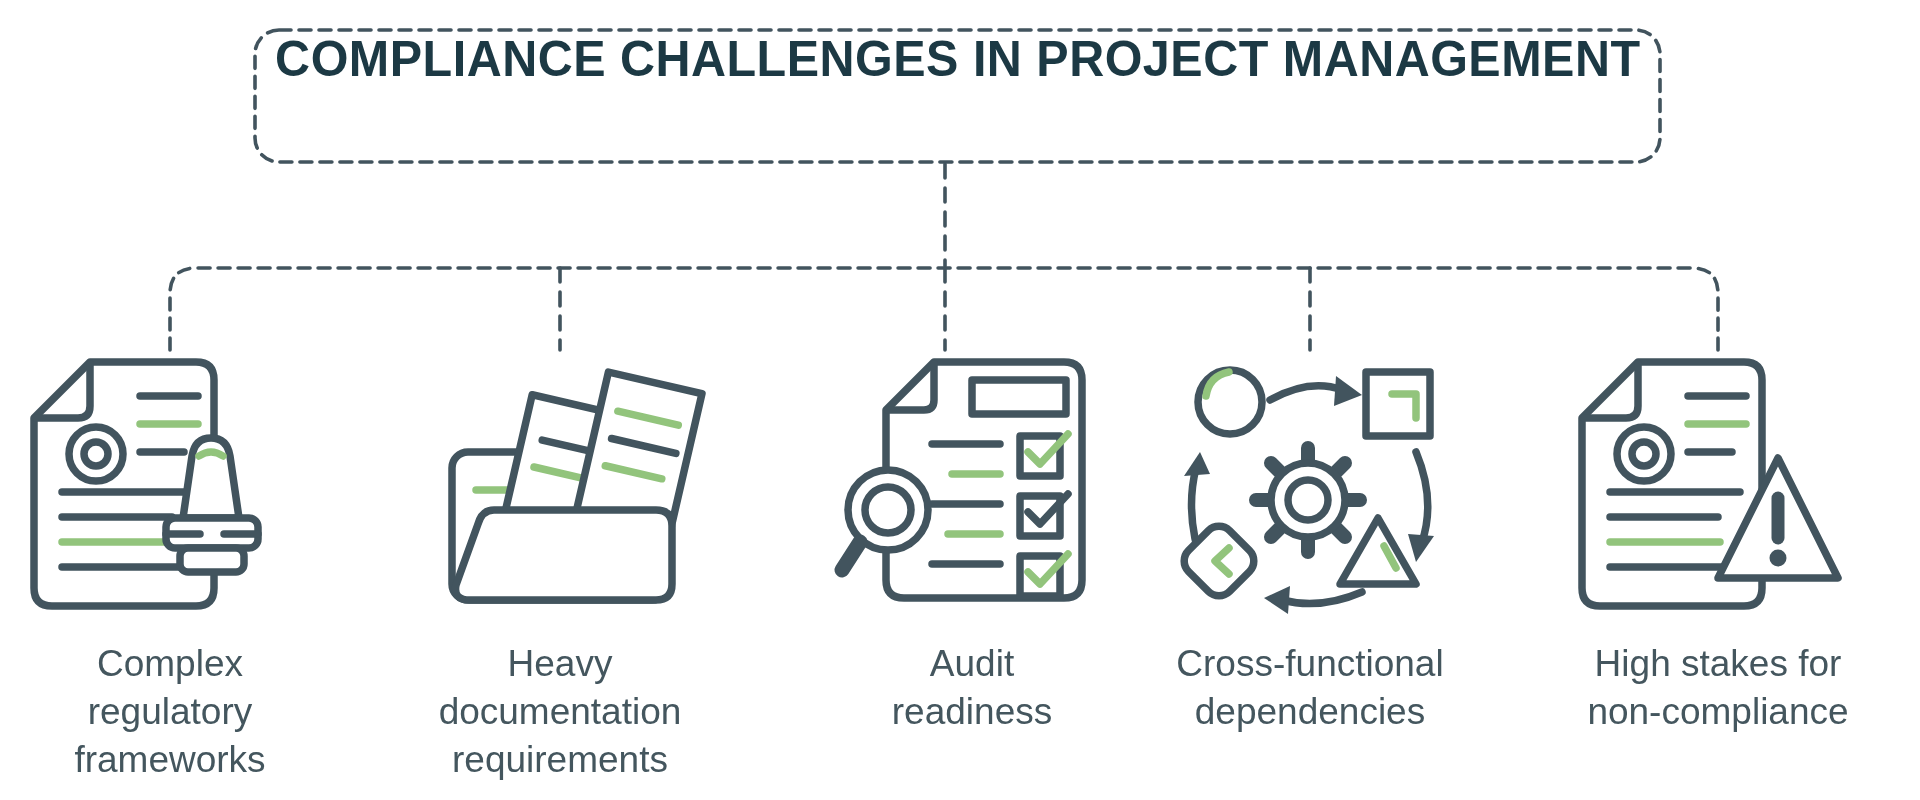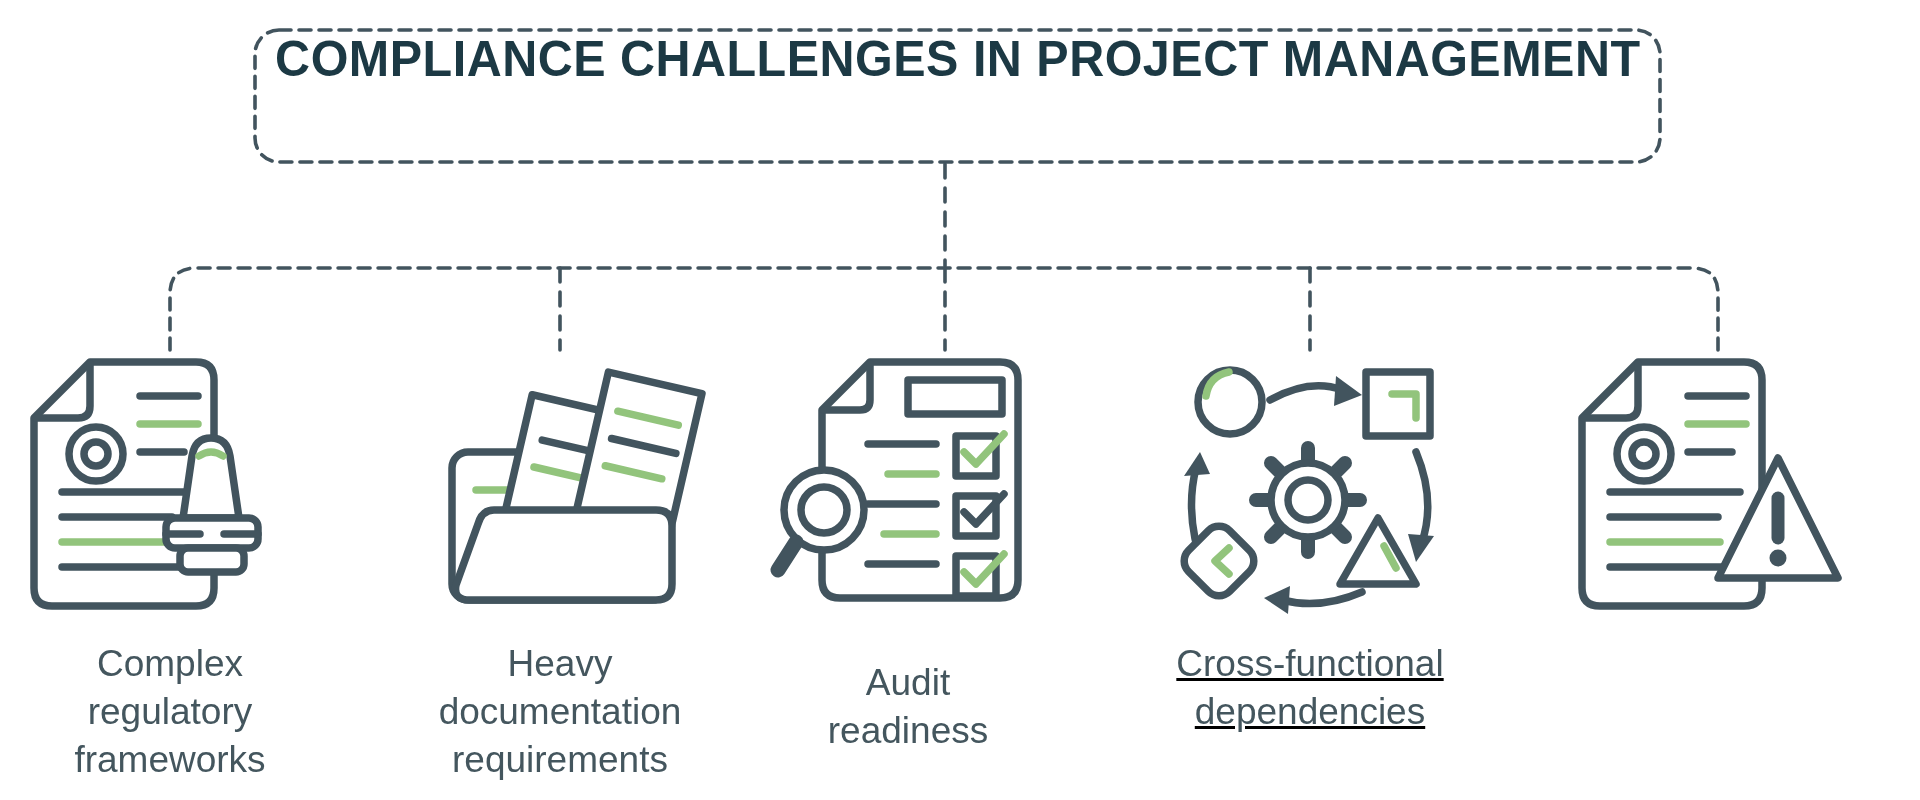--- a/index.html
+++ b/index.html
@@ -90,21 +90,21 @@
         <rect class="wf" x="146" y="166" width="92" height="30" rx="9"></rect>
         <path d="M146,182 H180 M204,182 H238"></path>
         <rect class="wf" x="160" y="196" width="64" height="24" rx="8"></rect>
       </svg>
     </div>
     <div class="label">Complex
 regulatory
 frameworks</div>
   </div>
 
-  <div class="col" style="left:738px;gap:19px;">
+  <div class="col" style="left:802px;">
     <div class="icon-wrap">
       <svg class="s" width="296" height="262" viewBox="-48 0 296 262" style="overflow:visible">
         <path class="wf" d="M62,10 L14,58 V228 Q14,246 32,246 H192 Q210,246 210,228 V28 Q210,10 192,10 Z"></path>
         <path d="M62,12 V48 Q62,58 52,58 H16"></path>
         <rect x="100" y="28" width="94" height="34"></rect>
         <path d="M60,92 H128"></path>
         <path class="g" d="M80,122 H128"></path>
         <path d="M60,152 H128"></path>
         <path class="g" d="M76,182 H128"></path>
         <path d="M60,212 H128"></path>
@@ -116,21 +116,21 @@
         <polyline class="g" points="156,220 168,232 196,202"></polyline>
         <circle class="wf" cx="16" cy="158" r="40"></circle>
         <circle cx="16" cy="158" r="23"></circle>
         <path d="M-12,190 L-30,218" style="stroke-width:15"></path>
       </svg>
     </div>
     <div class="label">Audit
 readiness</div>
   </div>
 
-  <div class="col" style="left:1140px;text-decoration:underline;">
+  <div class="col" style="left:1140px;">
     <div class="icon-wrap">
       <svg class="s" width="280" height="262" viewBox="0 0 280 262" style="overflow:visible">
         <path d="M100,48 Q140,26 172,38"></path>
         <polygon class="f" points="166,24 192,43 164,54"></polygon>
         <path d="M246,100 Q266,148 252,190"></path>
         <polygon class="f" points="264,184 246,210 238,182"></polygon>
         <path d="M192,240 Q150,258 112,248"></path>
         <polygon class="f" points="120,234 94,246 118,262"></polygon>
         <path d="M34,218 Q14,164 26,116"></path>
         <polygon class="f" points="14,124 30,100 40,122"></polygon>
@@ -163,15 +163,17 @@
         <path d="M120,100 H164"></path>
         <path d="M42,140 H172"></path>
         <path d="M42,165 H150"></path>
         <path class="g" d="M42,190 H152"></path>
         <path d="M42,215 H156"></path>
         <path class="wf" d="M210,106 L270,226 H150 Z"></path>
         <path d="M210,146 V186" style="stroke-width:13"></path>
         <circle class="f" cx="210" cy="206" r="8.5"></circle>
       </svg>
     </div>
+    <div class="label">High stakes for
+non-compliance</div>
   </div>
 
 </div>
 
 </body></html>

